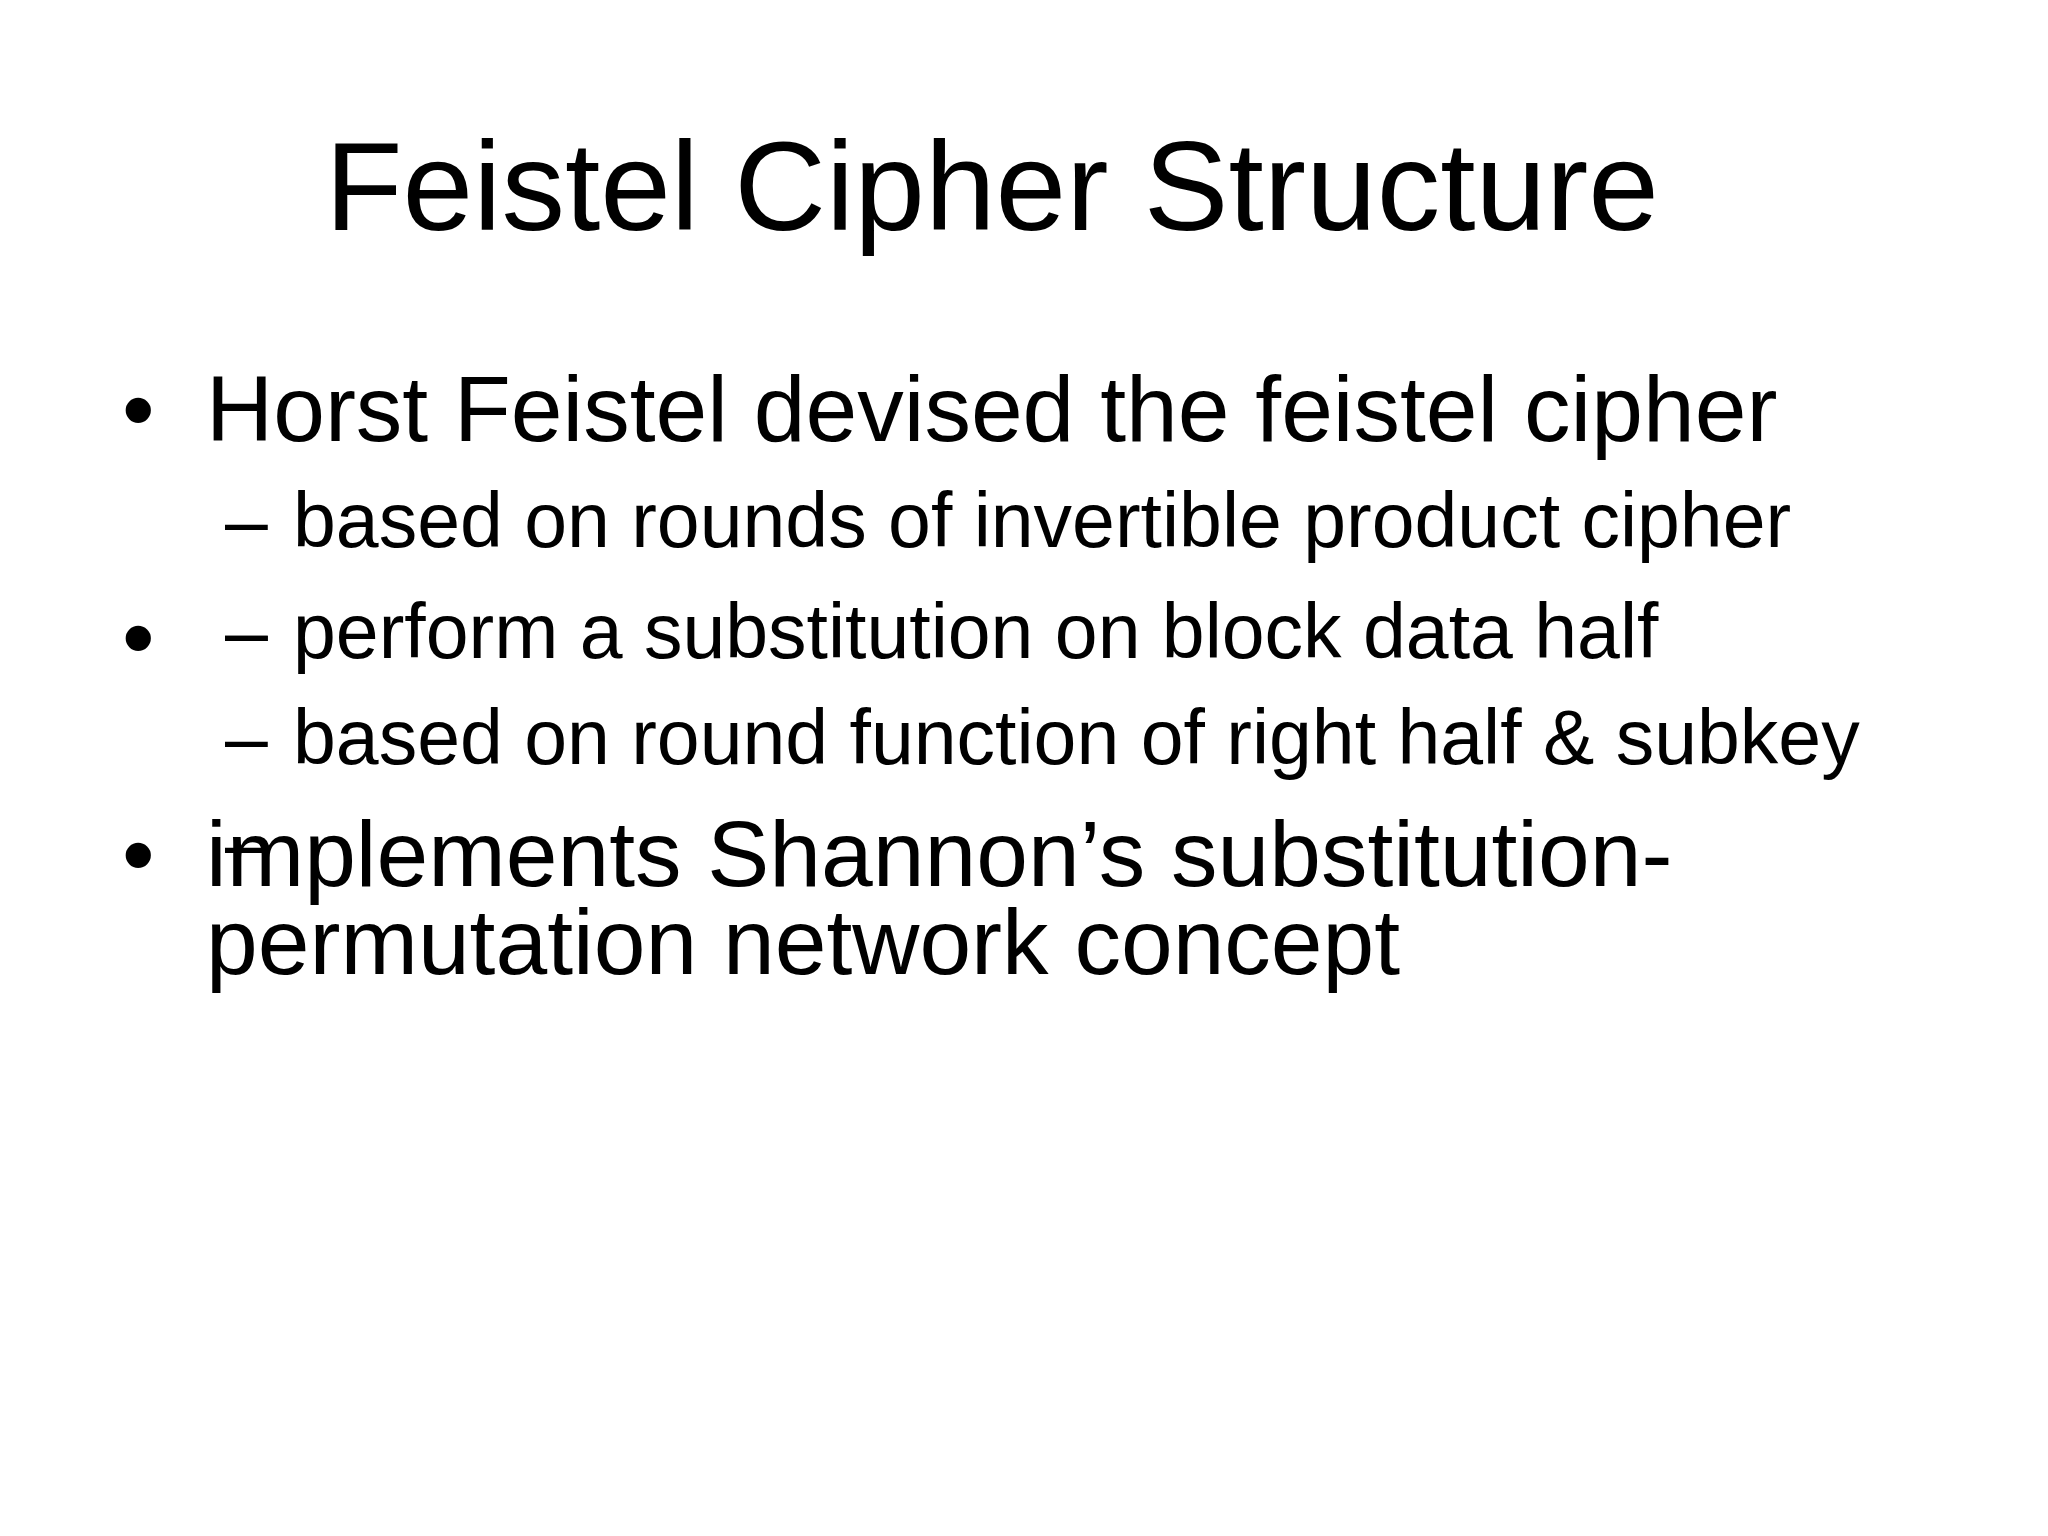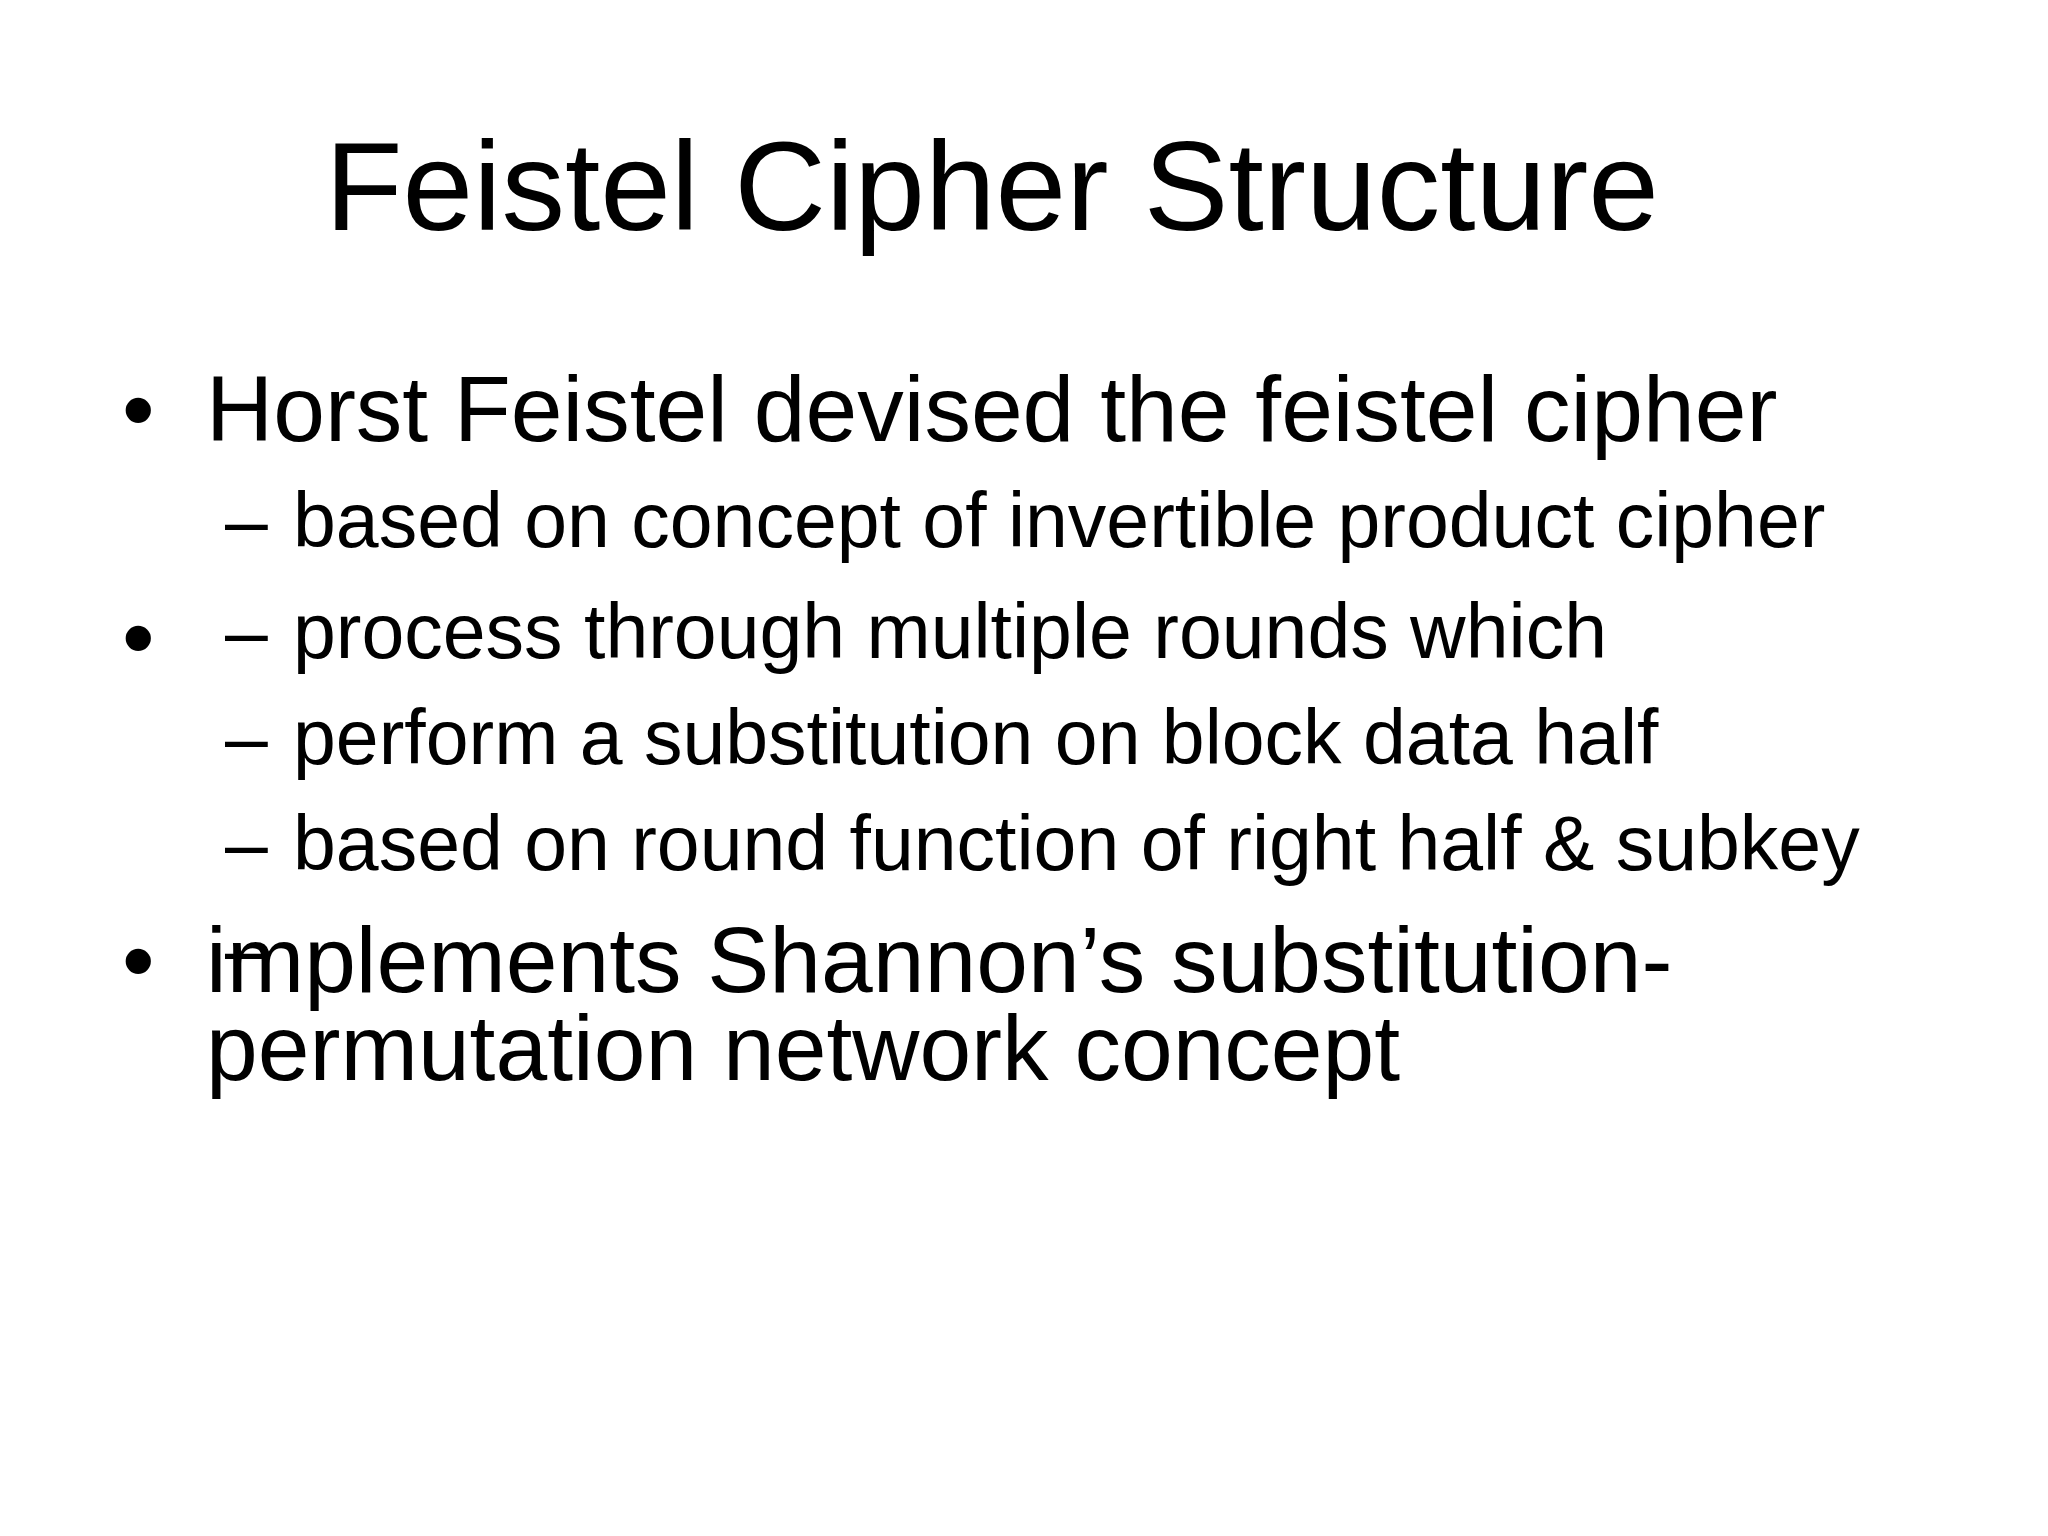--- a/index.html
+++ b/index.html
@@ -65,29 +65,29 @@
 
   <h1 class="title">Feistel Cipher Structure</h1>
 
   <div class="bullets">
 
     <p class="l1">
       <span class="marker">•</span><span>Horst Feistel devised the </span><span class="bold-seg">feistel cipher</span>
     </p>
 
     <p class="l2">
-      <span class="marker">–</span><span>based on concept of invertible product cipher</span>
+      <span class="marker">–</span><span>based on rounds of invertible product cipher</span>
     </p>
 
     <p class="l1">
       <span class="marker">•</span>
     </p>
 
     <p class="l2">
-      <span class="marker">–</span><span>process through multiple rounds which</span>
+      <span class="marker">–</span>
     </p>
 
     <p class="l2">
       <span class="marker">–</span><span>perform a substitution on block data half</span>
     </p>
 
     <p class="l2">
       <span class="marker">–</span><span>based on round function of right half &amp; subkey</span>
     </p>
 

